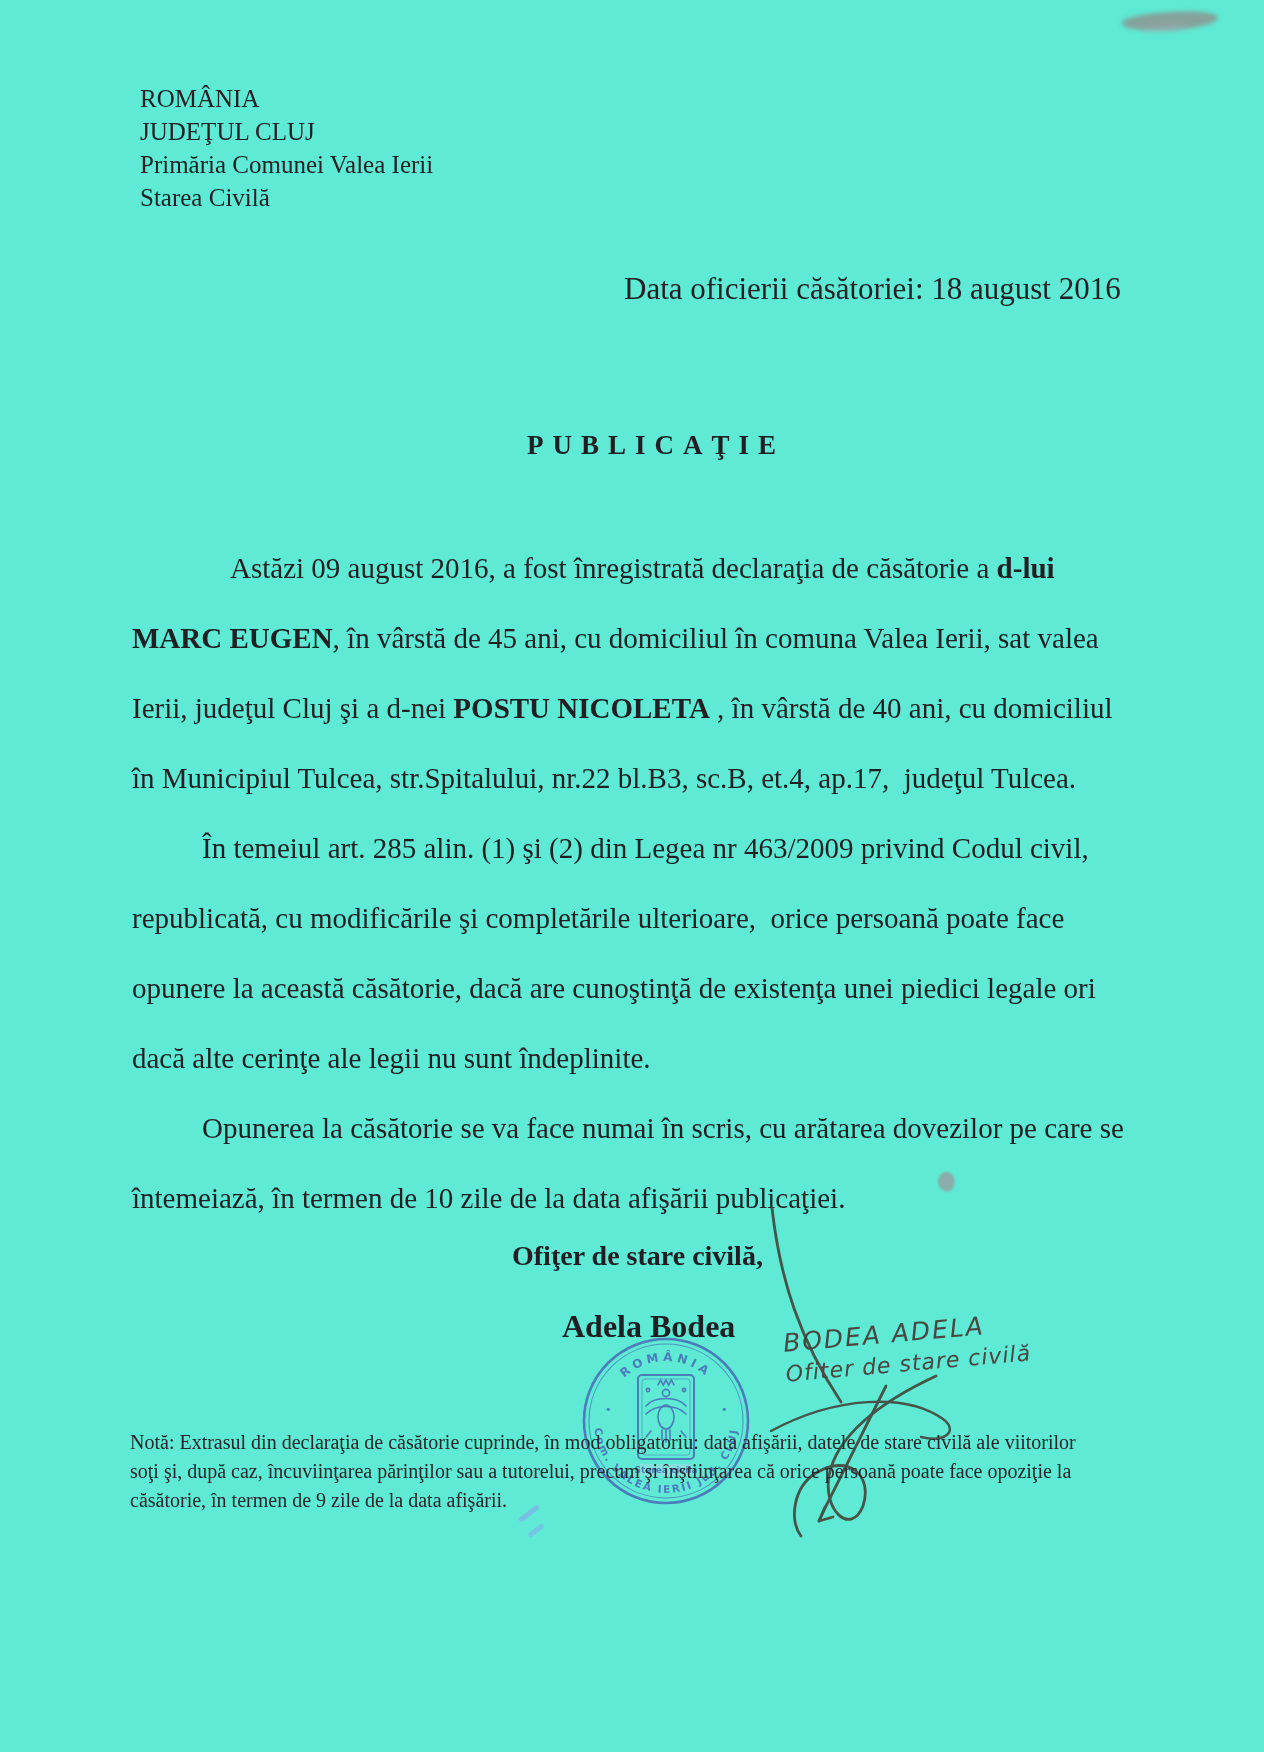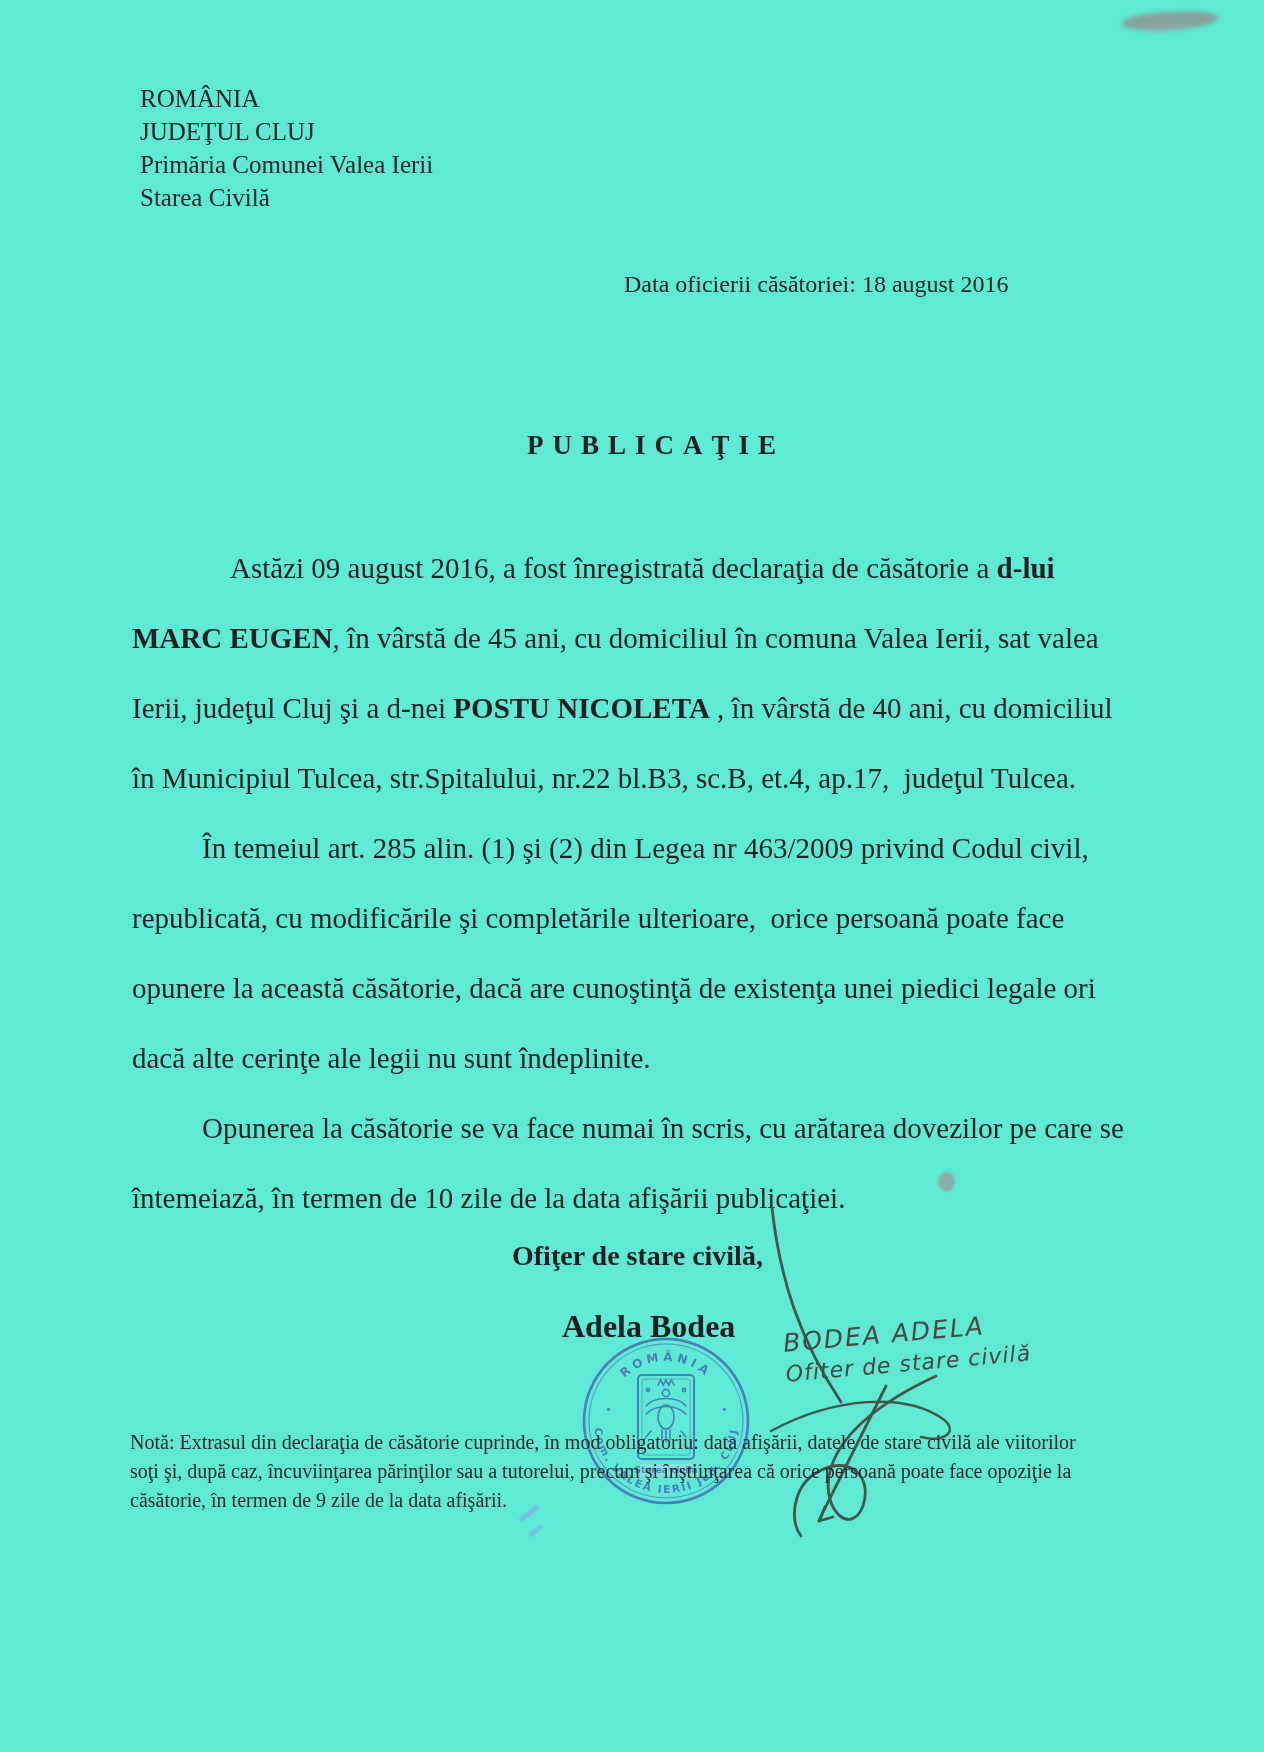--- a/index.html
+++ b/index.html
@@ -5,21 +5,21 @@
   html,body{margin:0;padding:0;background:#e8e8e8;}
   #page{
     position:relative;width:1264px;height:1752px;margin:0 auto;
     background:#5eead4;overflow:hidden;
     font-family:"Liberation Serif", serif;color:#222226;
   }
   
   #header{position:absolute;left:140px;top:82px;font-size:25px;line-height:33px;}
   .h-line{white-space:nowrap;}
   
-  #ceremony-date{position:absolute;left:624px;top:271px;font-size:24px;white-space:nowrap;}
+  #ceremony-date{position:absolute;left:624px;top:271px;font-size:31px;white-space:nowrap;}
   
   #doc-title{
     position:absolute;left:527px;top:430px;font-size:27px;font-weight:700;
     letter-spacing:9px;white-space:nowrap;color:#1e1e24;
   }
   
   #body-text{position:absolute;left:132px;top:533px;width:908px;font-size:29px;color:#1f1f24;}
   .line{height:70px;line-height:70px;text-align:justify;text-align-last:justify;white-space:nowrap;}
   .line.no-fill{text-align-last:left;}
   .line .seg{white-space:pre;}

